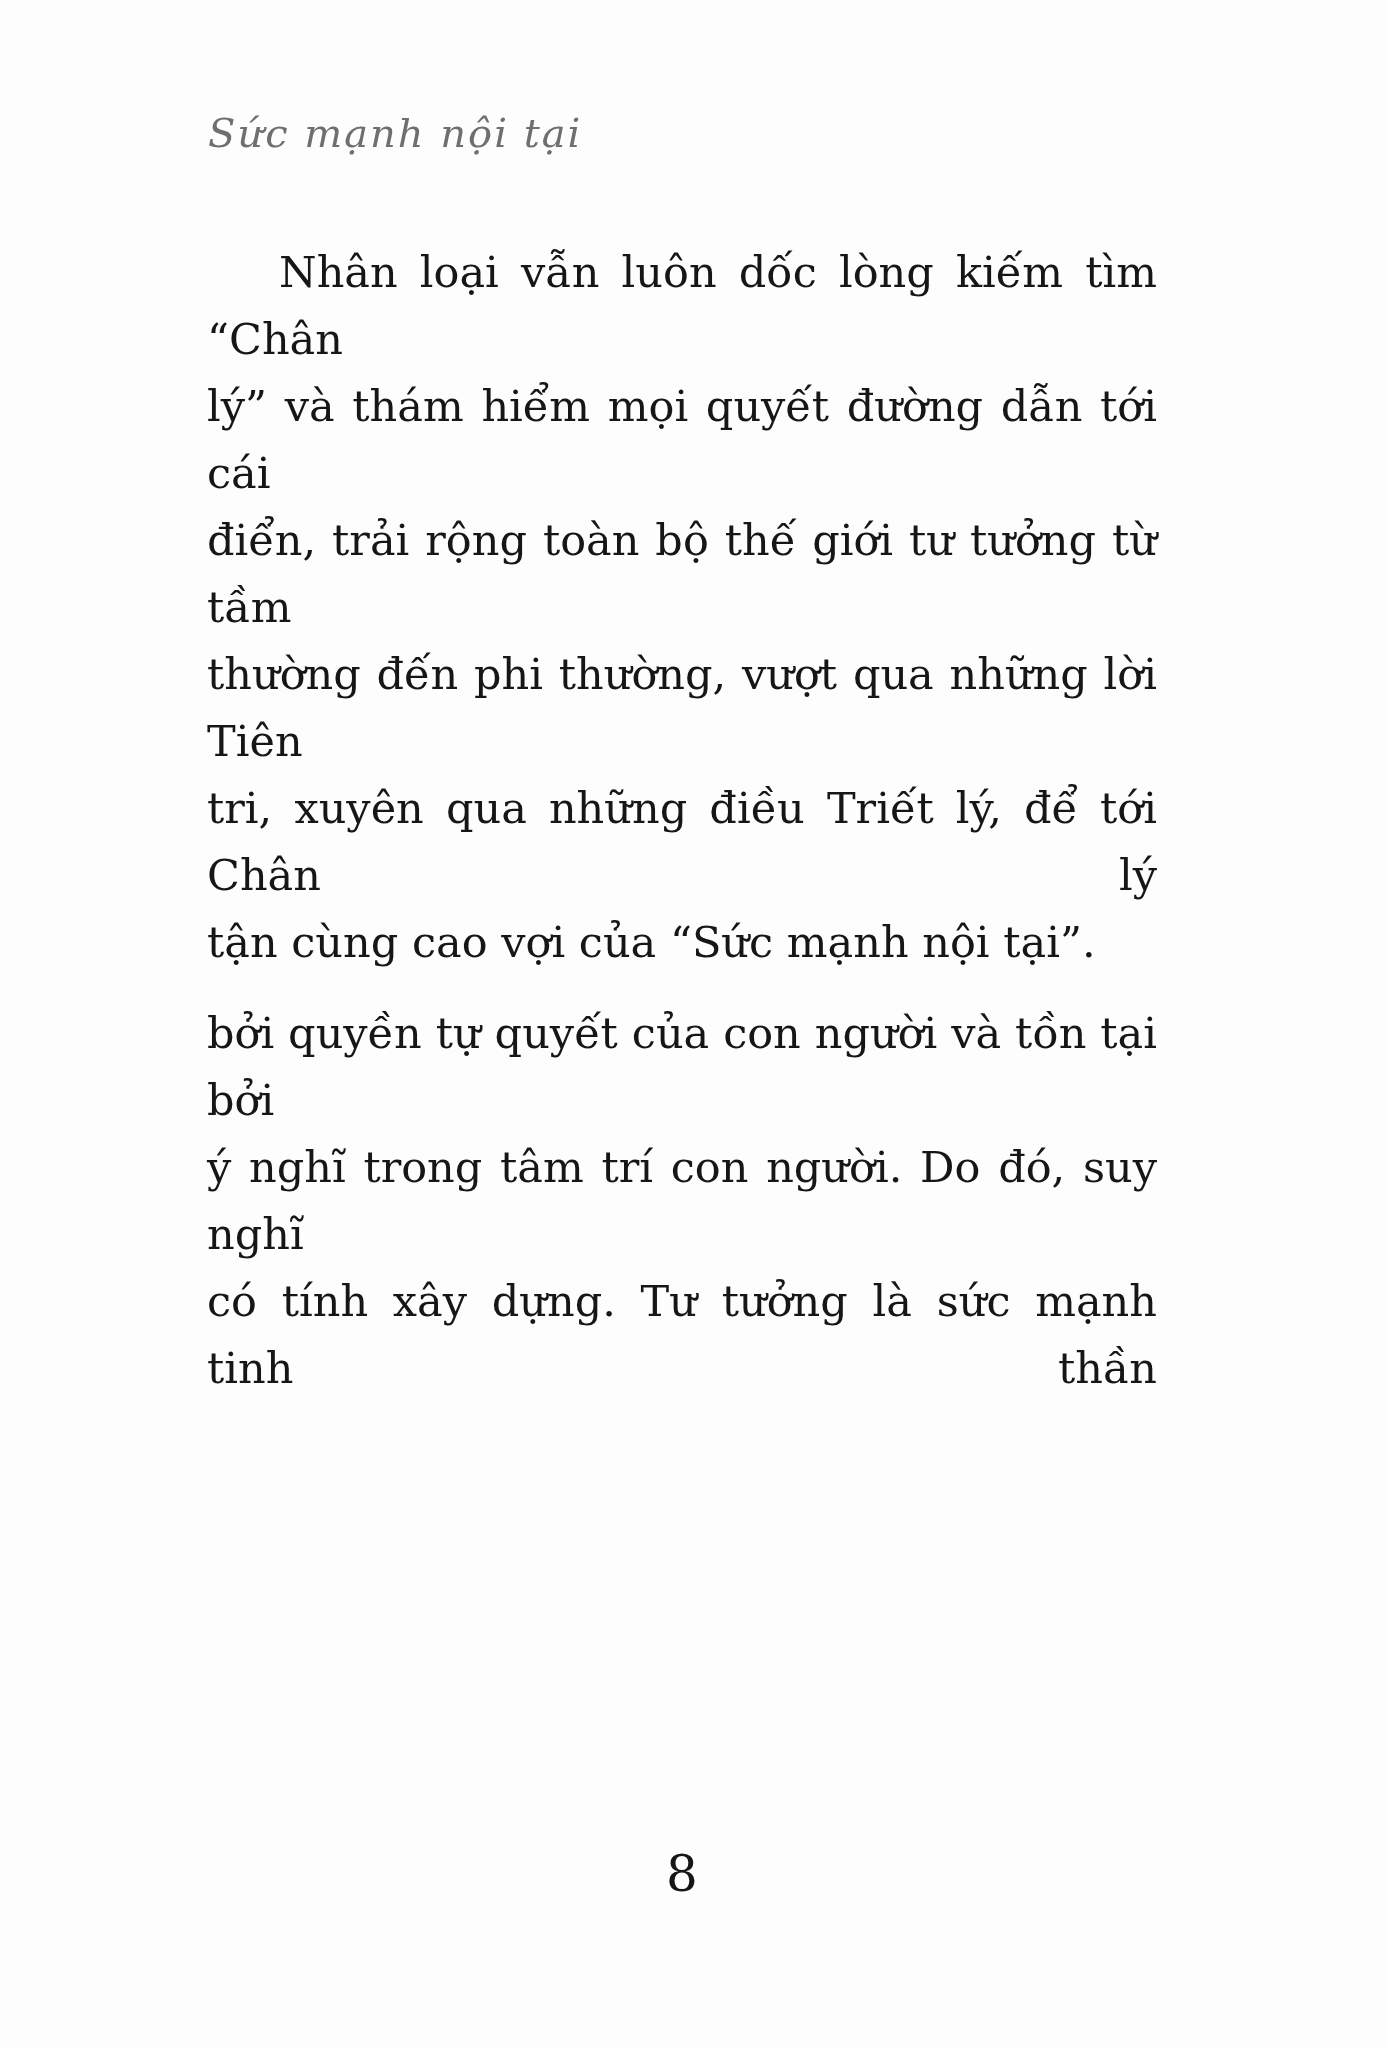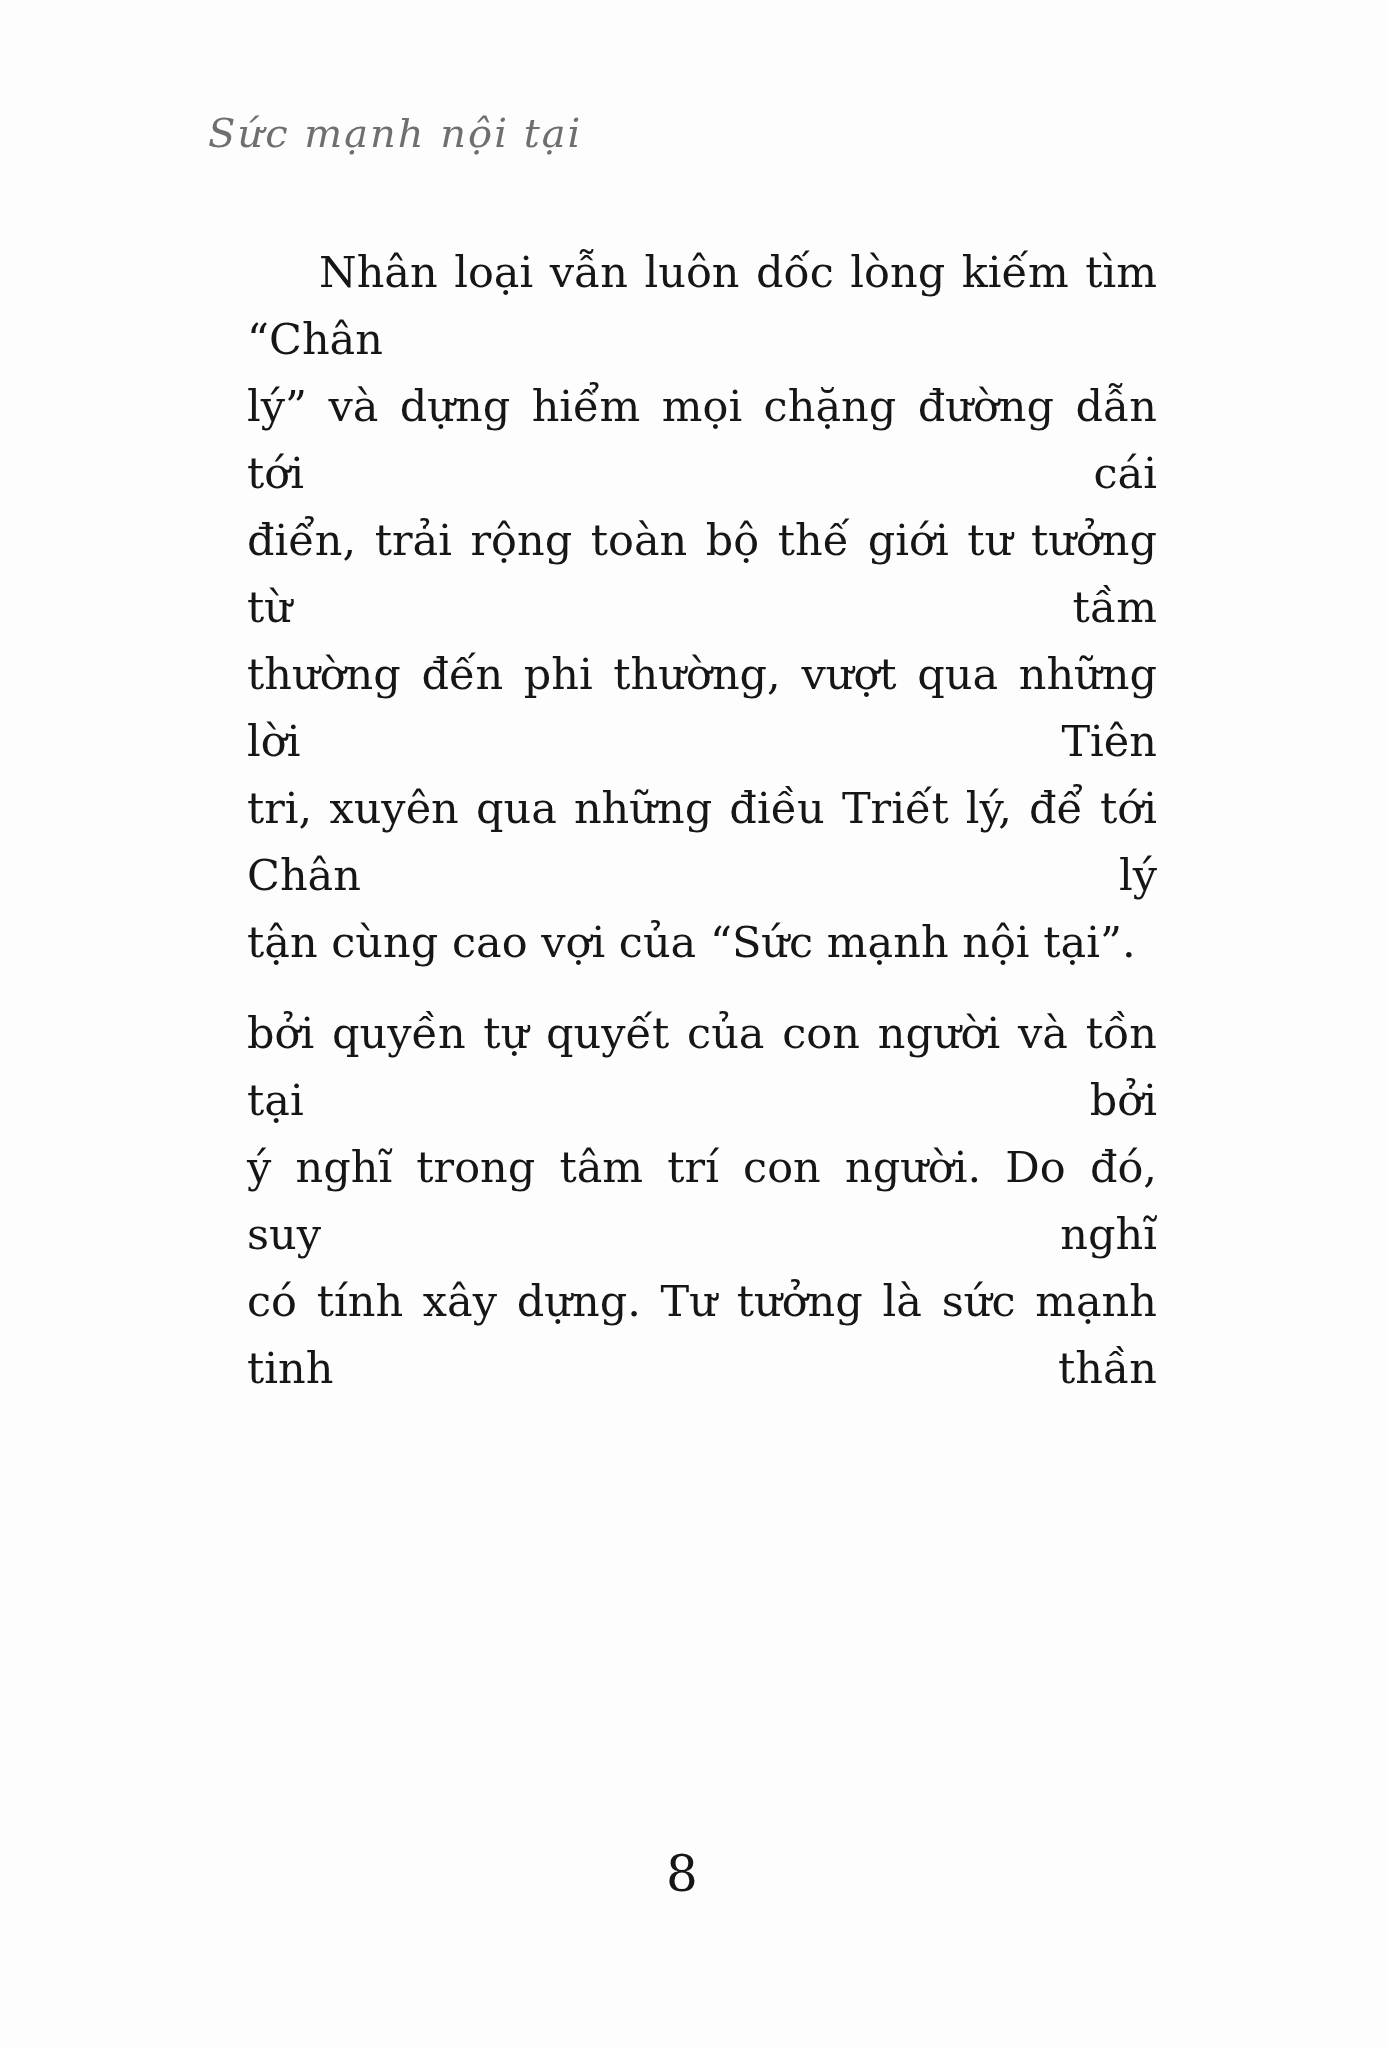--- a/index.html
+++ b/index.html
@@ -35,21 +35,20 @@
     line-height: 67px;
     color: #161616;
   }
   .paragraph + .paragraph {
     margin-top: 24px;
   }
   .line {
     text-align: justify;
     text-align-last: justify;
     white-space: normal;
-    margin-left: 40px;
   }
   .line.lastline {
     text-align: right;
     text-align-last: left;
   }
   .line.indent {
     text-indent: 72px;
   }
   .page-number {
     position: absolute;
@@ -65,21 +64,21 @@
 <body>
 
 <div class="page">
 
   <div class="running-header">Sức mạnh nội tại</div>
 
   <div class="body-text">
 
     <div class="paragraph">
       <div class="line indent">Nhân loại vẫn luôn dốc lòng kiếm tìm “Chân</div>
-      <div class="line">lý” và dựng hiểm mọi chặng đường dẫn tới cái</div>
+      <div class="line">lý” và thám hiểm mọi quyết đường dẫn tới cái</div>
       <div class="line">điển, trải rộng toàn bộ thế giới tư tưởng từ tầm</div>
       <div class="line">thường đến phi thường, vượt qua những lời Tiên</div>
       <div class="line">tri, xuyên qua những điều Triết lý, để tới Chân lý</div>
       <div class="line lastline">tận cùng cao vợi của “Sức mạnh nội tại”.</div>
     </div>
 
 
     <div class="paragraph">
       <div class="line">bởi quyền tự quyết của con người và tồn tại bởi</div>
       <div class="line">ý nghĩ trong tâm trí con người. Do đó, suy nghĩ</div>

